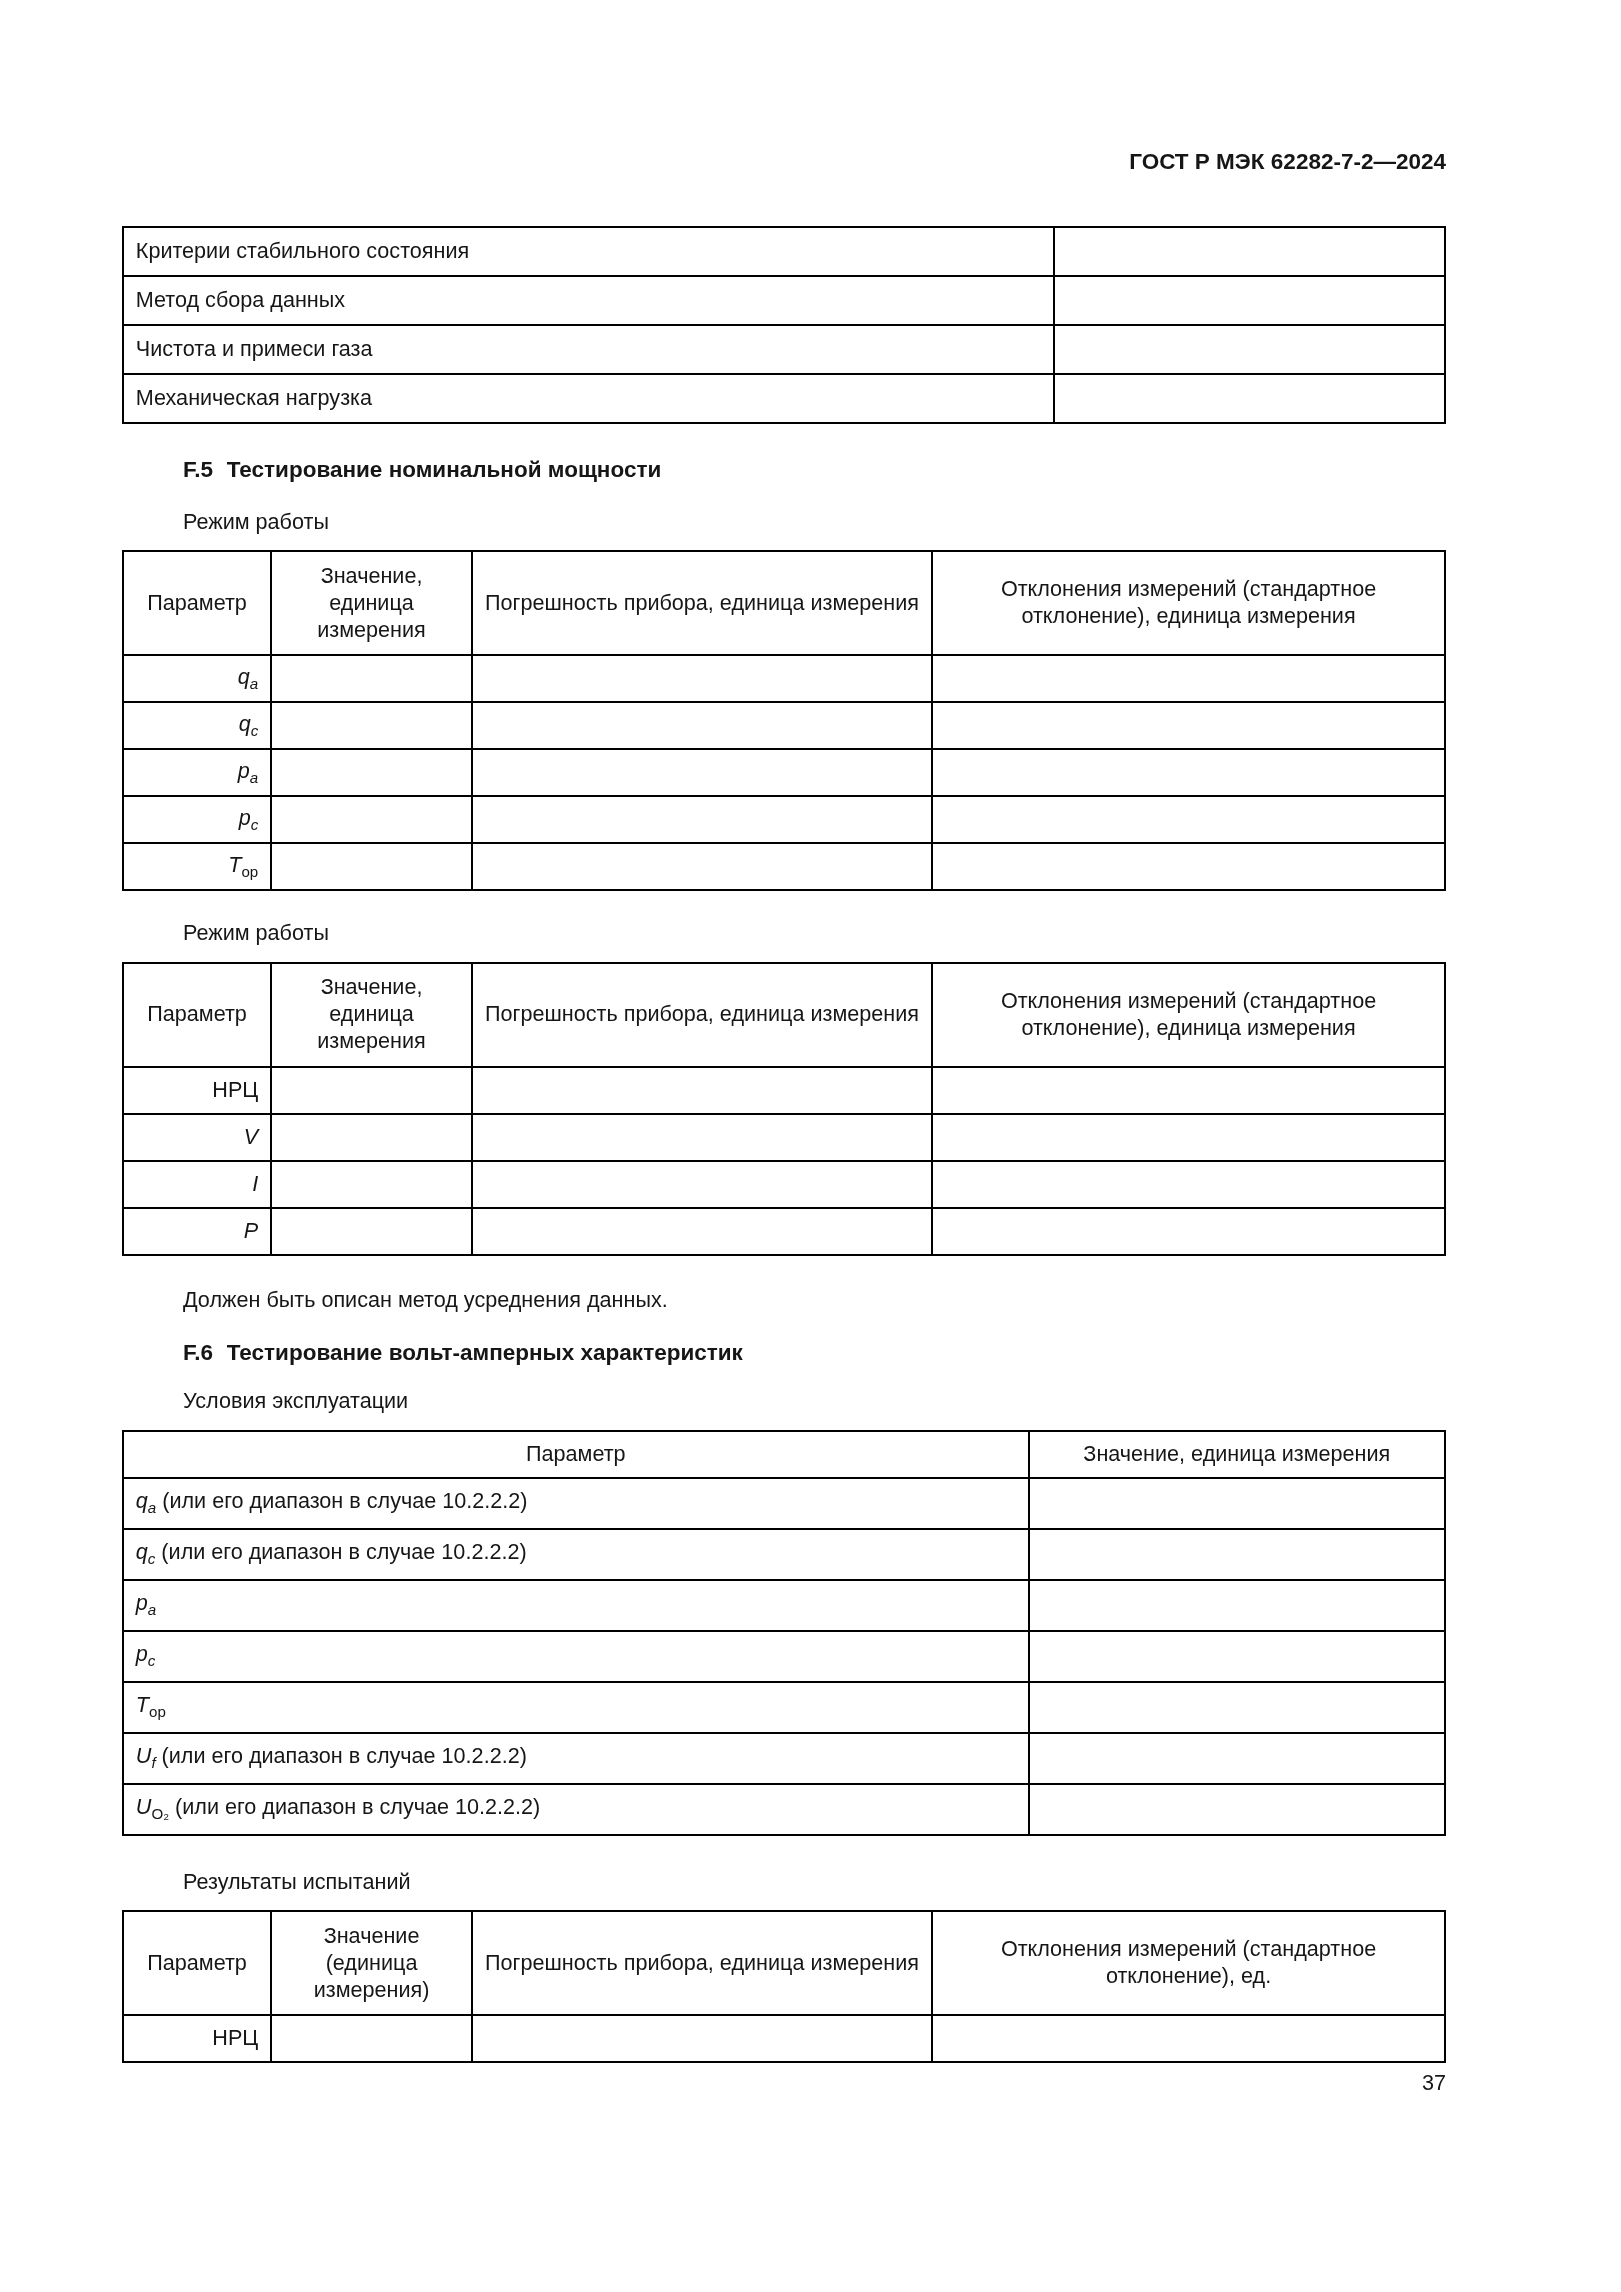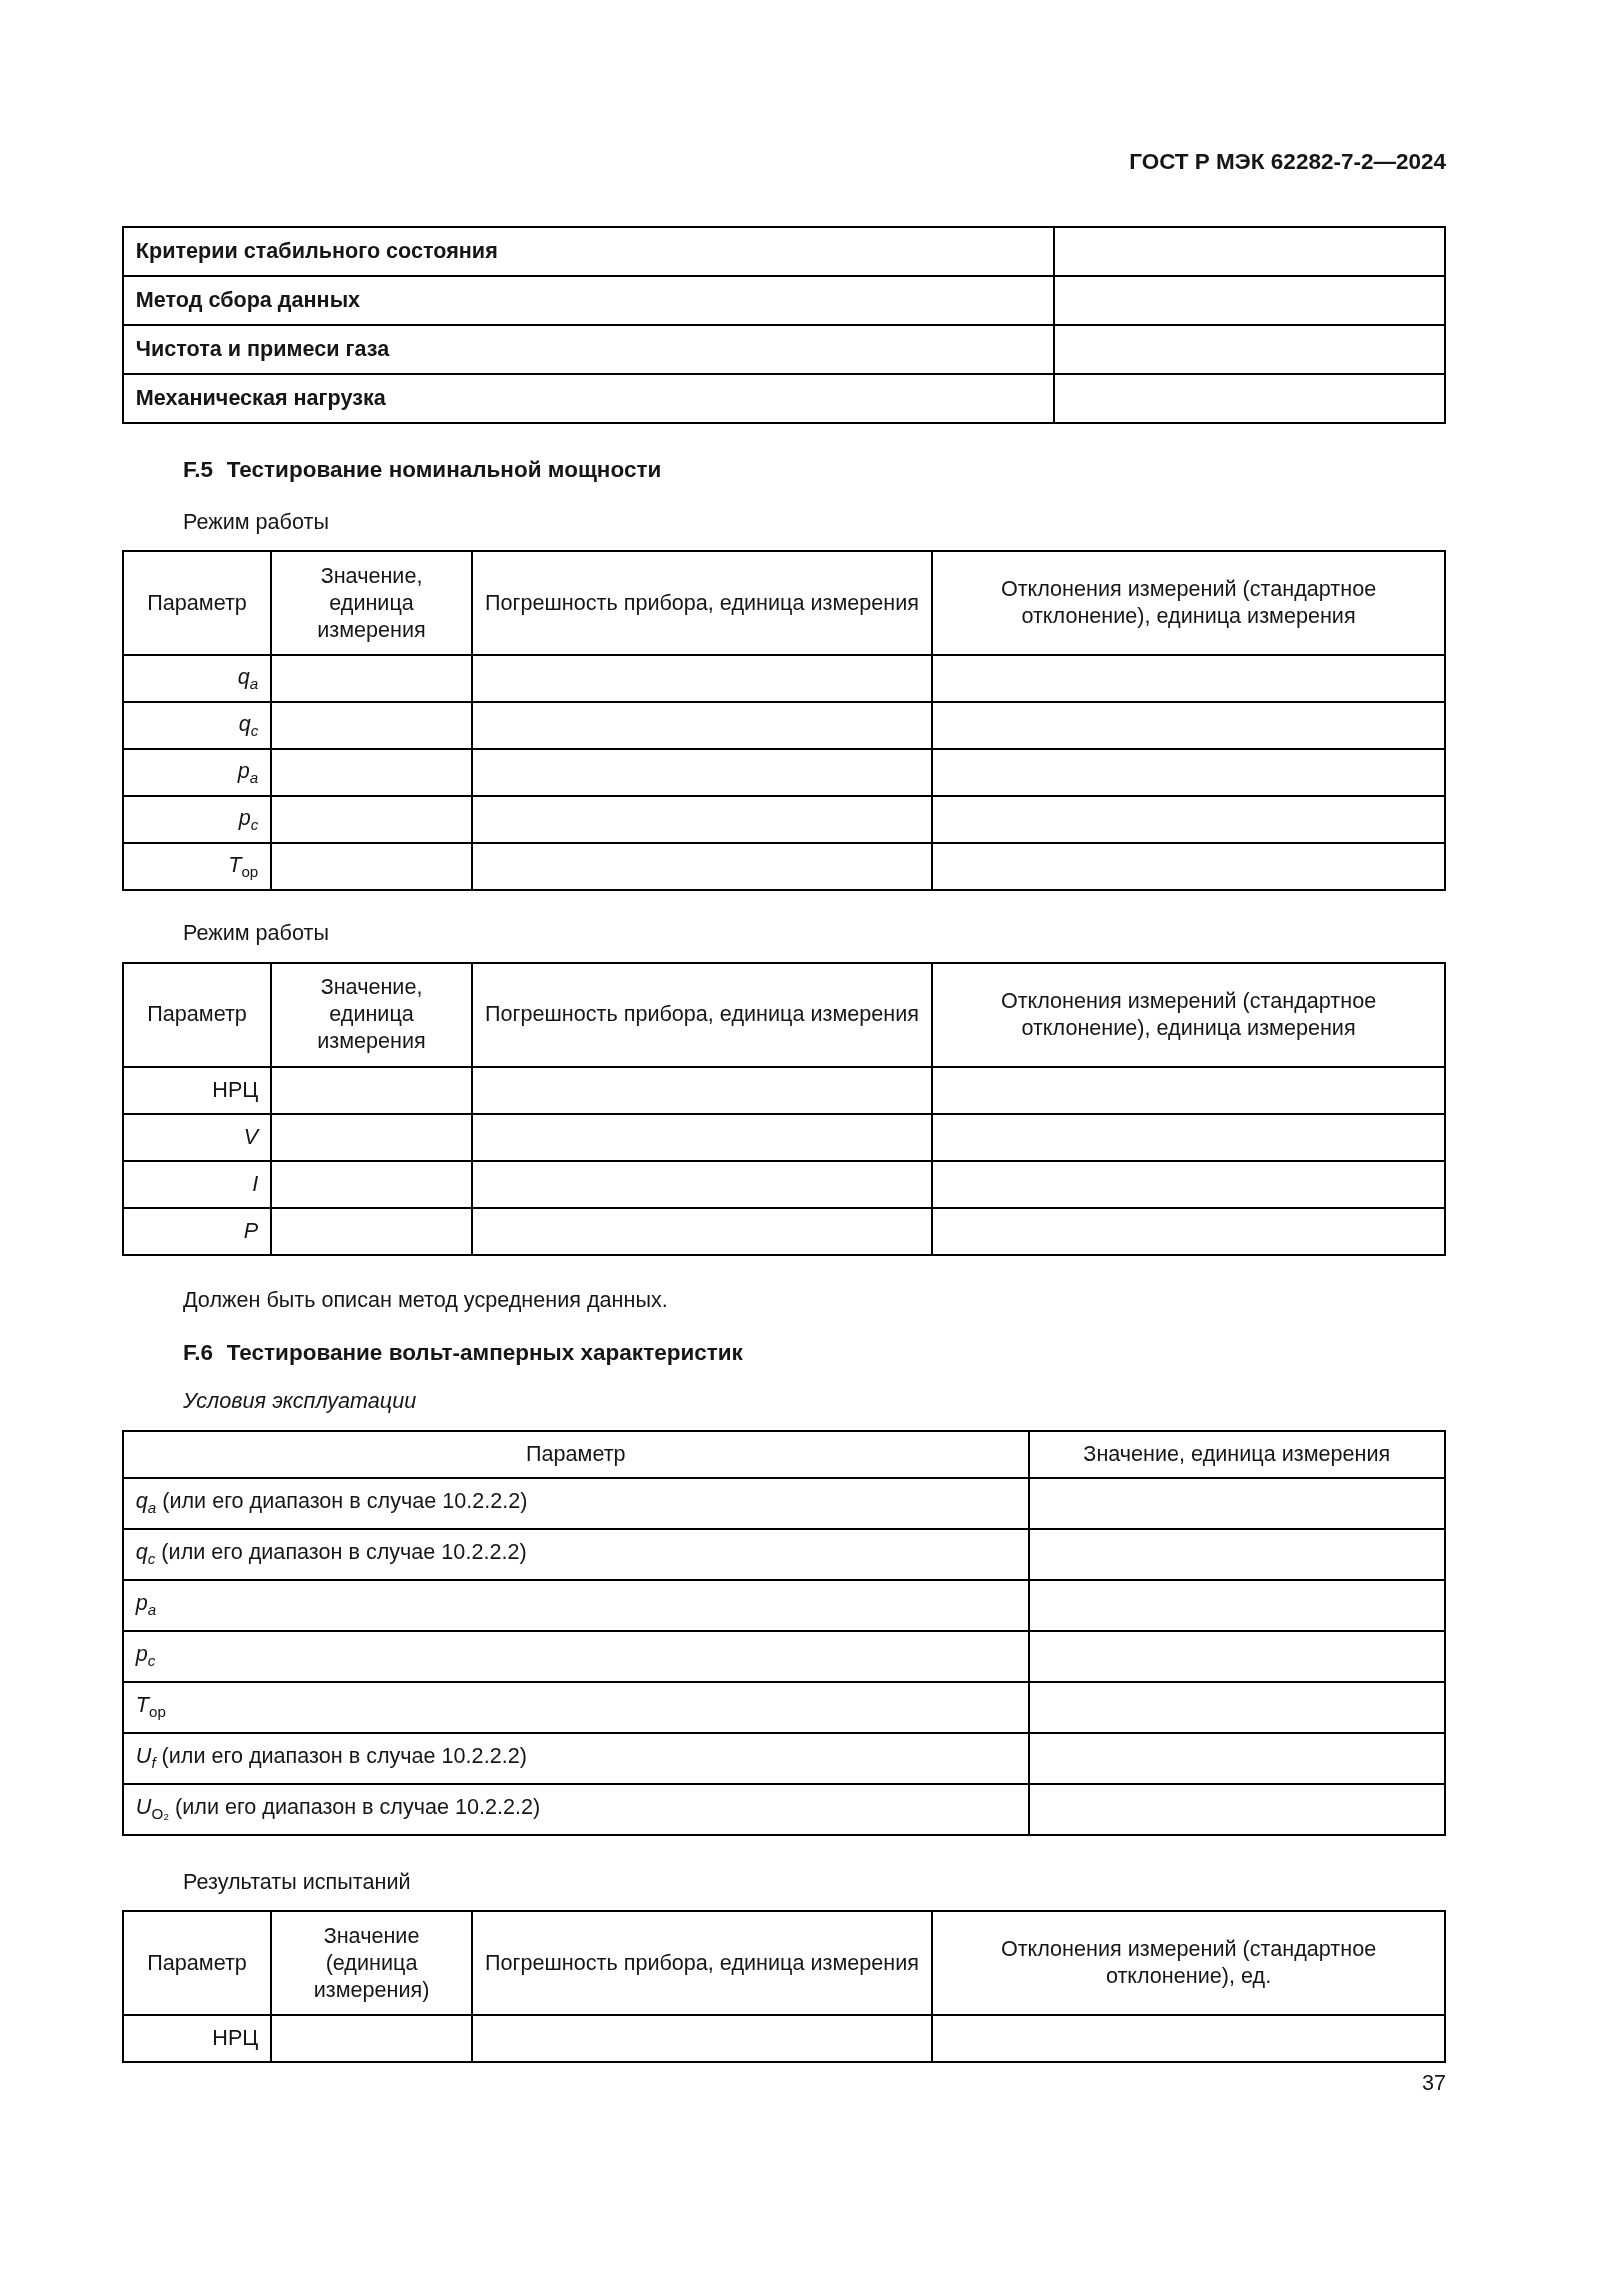--- a/index.html
+++ b/index.html
@@ -30,39 +30,39 @@
   .tbl td, .tbl th {
     border: 2px solid #000;
     padding: 5.9px 11.8px;
     font-size: 21.6px;
     vertical-align: middle;
     overflow: hidden;
   }
   .tbl th { font-weight: normal; text-align: center; }
   td.center { text-align: right; }
   td.left { text-align: left; }
-  .top-tbl { margin-top: 51px; font-weight: bold; }
+  .top-tbl { margin-top: 51px; }
   .top-tbl td { height: 49px; }
   .hdr-tall thead th { height: 104px; }
   .four-col tbody td { height: 47px; }
   .cond-tbl thead th { height: 47px; }
   .cond-tbl tbody td { height: 51px; }
   .res-tbl tbody td { height: 47px; }
   .var { font-style: italic; }
   sub { font-size: 70%; }
   sub.it { font-style: italic; }
   .sec-heading {
     font-size: 22.5px;
     font-weight: bold;
     margin: 33px 0 0 0;
   }
   .sec-title { margin-left: 13.7px; }
   .indent { padding-left: 61px; }
   .label { margin: 25.5px 0 15.7px 0; }
-  .label-tight { margin: 21.6px 0 15.7px 0; font-style: italic; }
+  .label-tight { margin: 21.6px 0 15.7px 0; }
   .note {
     margin: 31px 0 0 0;
   }
   .page-number {
     position: absolute;
     top: 2070px;
     right: 175px;
     font-size: 21.6px;
   }
 </style>

